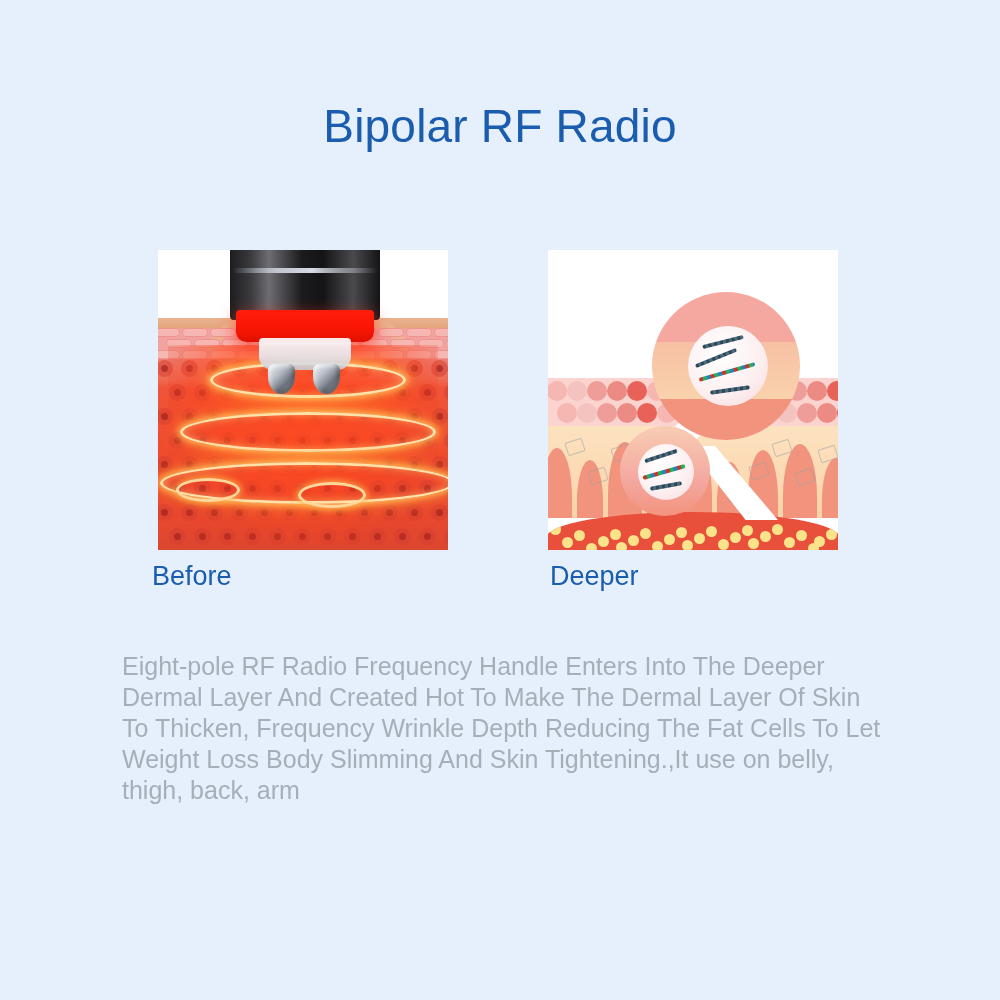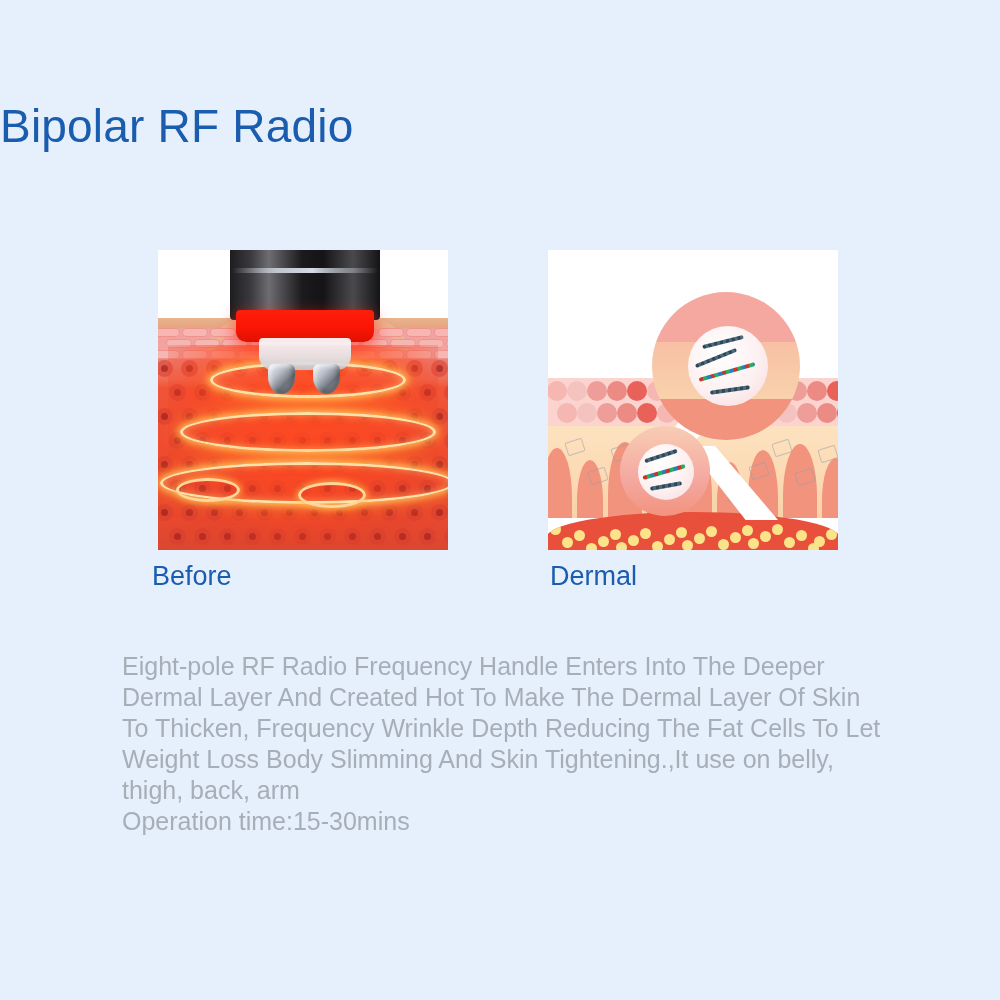--- a/index.html
+++ b/index.html
@@ -14,20 +14,21 @@
     overflow: hidden;
     position: relative;
   }
 
   
   .page-title {
     position: absolute;
     left: 0;
     top: 98px;
     width: 1000px;
+    text-align: center;
     font-size: 46px;
     line-height: 56px;
     font-weight: 400;
     color: #1a5cae;
     letter-spacing: 0.2px;
   }
 
   
   .panel {
     position: absolute;
@@ -623,18 +624,17 @@
     <div class="mag mag-small">
       <div class="mag-core">
         <div class="fiber fiber-plain" style="left:6px;  top:10px; width:34px; transform:rotate(-18deg);"></div>
         <div class="fiber fiber-color" style="left:4px;  top:26px; width:44px; transform:rotate(-16deg);"></div>
         <div class="fiber fiber-plain" style="left:12px; top:40px; width:32px; transform:rotate(-10deg);"></div>
       </div>
     </div>
   </div>
 </div>
 
-<div class="caption caption-after">Dermal</div>
+<div class="caption caption-after">Deeper</div>
 
 <div class="body-copy">
   <span>Eight-pole RF Radio Frequency Handle Enters Into The Deeper Dermal Layer And Created Hot To Make The Dermal Layer Of Skin To Thicken, Frequency Wrinkle Depth Reducing The Fat Cells To Let Weight Loss Body Slimming And Skin Tightening.,It use on belly, thigh, back, arm</span>
-  <span class="op-line">Operation time:15-30mins</span>
 </div>
 
 </body></html>

